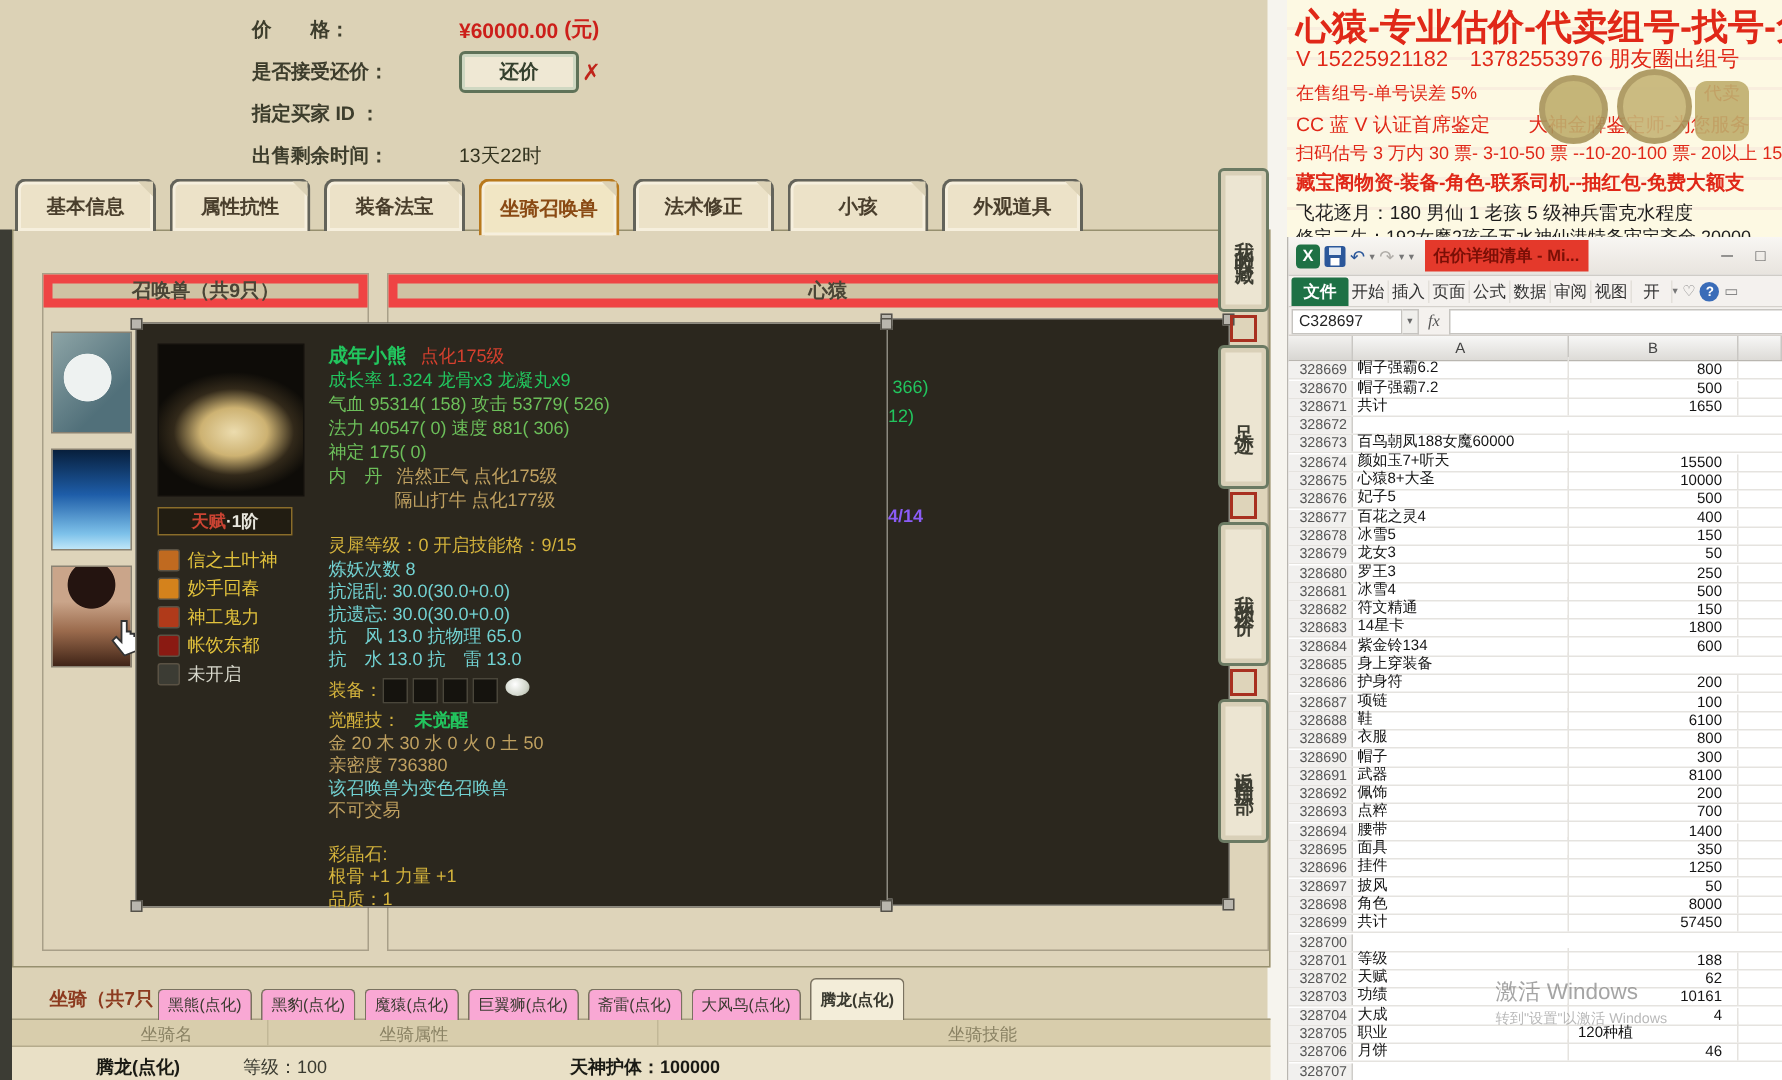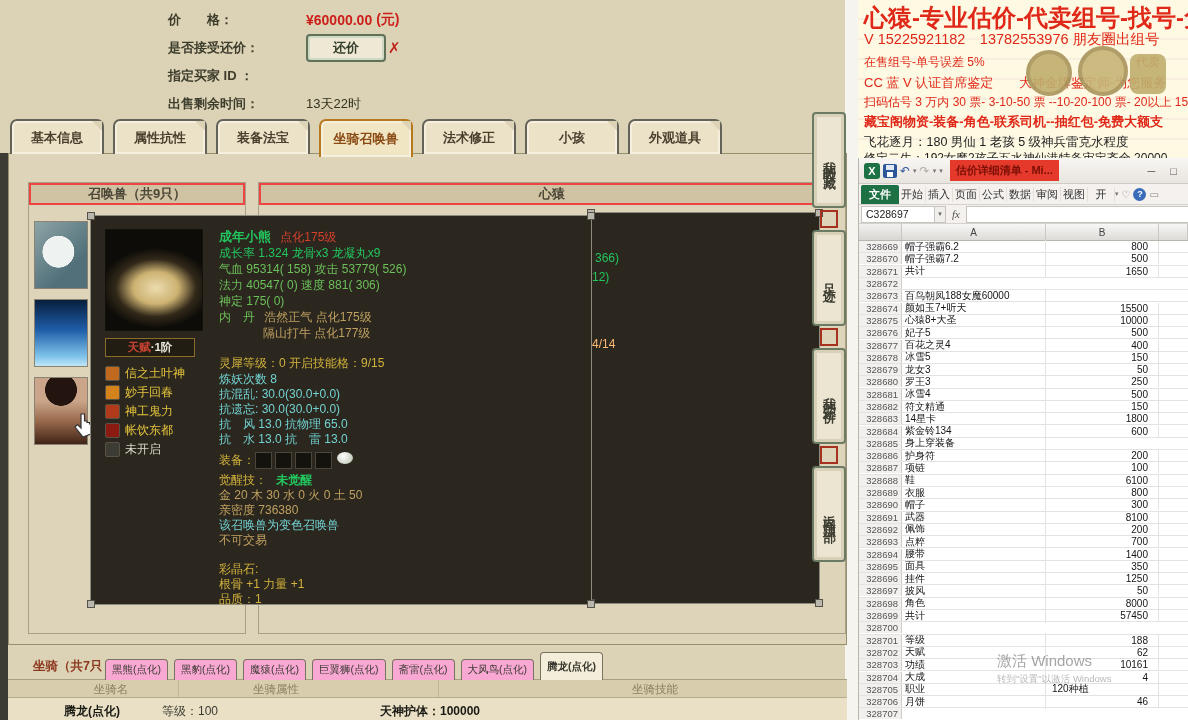--- a/index.html
+++ b/index.html
@@ -22,21 +22,21 @@
       border-radius:7px 7px 0 0;box-shadow:inset 0 0 0 2px #f6efdd;display:flex;align-items:center;justify-content:center;
       font-size:13px;font-weight:bold;color:#4a3f2d;cursor:pointer}
   .tab::after{content:"";position:absolute;top:0;right:0;width:0;height:0;
       border-top:10px solid #dcd2b6;border-left:10px solid transparent}
   .tab.active{background:#f1e6c4;border-color:#b8791c;color:#8a4a14;height:36px}
 
   
   .left-edge{position:absolute;left:0;top:153px;width:8px;height:567px;background:#3c3c34}
   .content-panel{position:absolute;left:8px;top:153px;width:839px;height:492px;background:#ded4ba;
       border:1px solid #97906f;box-sizing:border-box;z-index:1}
-  .panel-hdr{height:22px;background:#cfc3a3;border:2px solid #ef4444;box-sizing:border-box;
+  .panel-hdr{height:22px;background:#cfc3a3;border:6px solid #ef4444;box-sizing:border-box;
       display:flex;align-items:center;justify-content:center;font-size:13px;font-weight:bold;color:#4a4536}
   .summon-box{position:absolute;left:28px;top:182px;width:218px;height:452px;border:1px solid #a89f88;box-sizing:border-box;z-index:2}
   .thumb{position:absolute;left:5px;width:52px;height:66px;border:1px solid #8a8272;cursor:pointer}
   .t1{top:38px;background:linear-gradient(135deg,#8da4a6,#51707a 70%),radial-gradient(circle at 45% 45%,#eef2f1 0 34%,transparent 35%);
       background-blend-mode:lighten}
   .t2{top:116px;background:linear-gradient(180deg,#071f3c,#1e5da8 45%,#7ec2ea 85%,#bfe6f8)}
   .t3{top:194px;background:radial-gradient(circle at 50% 18%,#241410 0 26%,transparent 27%),
       linear-gradient(180deg,#caa58a 0 35%,#9a6a4c 65%,#402417)}
   .cursor{position:absolute;left:44px;top:230px;z-index:60}
   .center-box{position:absolute;left:258px;top:182px;width:588px;height:452px;border:1px solid #a89f88;box-sizing:border-box;z-index:2}
@@ -131,21 +131,21 @@
   .nb-caret{font-size:7px;color:#666;border:1px solid #c6c4c0;border-left:none;height:15px;width:10px;
       display:flex;align-items:center;justify-content:center;background:#f0efec}
   .fx{font-style:italic;font-family:"Liberation Serif",serif;font-size:11px;color:#555;margin:0 6px}
   .fbar{flex:1;height:15px;background:#fff;border:1px solid #c6c4c0;border-right:none}
   .xl-cols{display:flex;height:16px;background:linear-gradient(#f7f7f6,#dddbd7);border-bottom:1px solid #b9b6b0;
       font-size:10px;color:#444}
   .xc{box-sizing:border-box;border-right:1px solid #c9c7c3;display:flex;align-items:center;justify-content:center}
   .xc.corner{width:43px;background:linear-gradient(#f2f1ef,#d8d6d2)}
   .xc.a{width:144px}.xc.b{width:113px}.xc.rest{flex:1}
   .xl-grid{position:relative;background:#fff}
-  .xr{display:flex;height:12.31px;box-sizing:border-box;border-bottom:1px solid #e5e3df;align-items:center}
+  .xr{display:flex;height:12.31px;box-sizing:border-box;border-bottom:1px solid #e5e3df;align-items:flex-end}
   .rn{width:43px;box-sizing:border-box;background:#f1f0ee;border-right:1px solid #cfcdc9;color:#555;
       font-size:9.5px;display:flex;align-items:center;justify-content:flex-end;padding-right:3px}
   .ca{width:144px;box-sizing:border-box;border-right:1px solid #e5e3df;padding-left:3px;color:#141414;
       font-size:10px;display:flex;align-items:center;white-space:nowrap;overflow:hidden}
   .cb{width:113px;box-sizing:border-box;border-right:1px solid #e5e3df;padding-right:10px;color:#141414;
       font-size:10px;display:flex;align-items:center;justify-content:flex-end;white-space:nowrap}
   .cb.left{justify-content:flex-start;padding-left:6px;padding-right:0}
   .cc{flex:1;border-right:1px solid #e5e3df}
   .xl-wm1{position:absolute;left:138px;top:494px;font-size:15px;color:rgba(105,105,105,.6);z-index:6;white-space:nowrap}
   .xl-wm2{position:absolute;left:138px;top:515px;font-size:9.5px;color:rgba(125,125,125,.55);z-index:6;white-space:nowrap}
@@ -223,21 +223,21 @@
   <div class="panel-hdr">心猿</div>
 </div>
 
 <div class="popup popup2">
   <div class="hd tl"></div>
   <div class="hd tr"></div>
   <div class="hd bl"></div>
   <div class="hd br"></div>
   <span class="frag wt" style="left:4px;top:38px">366)</span>
   <span class="frag wt" style="left:1px;top:57px">12)</span>
-  <span class="frag" style="left:1px;top:124px;color:#fdba74;font-weight:normal">4/14</span>
+  <span class="frag" style="left:1px;top:124px;color:#8b5cf6;font-weight:bold">4/14</span>
 </div>
 
 <div class="popup popup1">
   <div class="hd tl"></div>
   <div class="hd tr"></div>
   <div class="hd bl"></div>
   <div class="hd br"></div>
 
   <div class="p-left">
     <div class="pet-img"></div>

